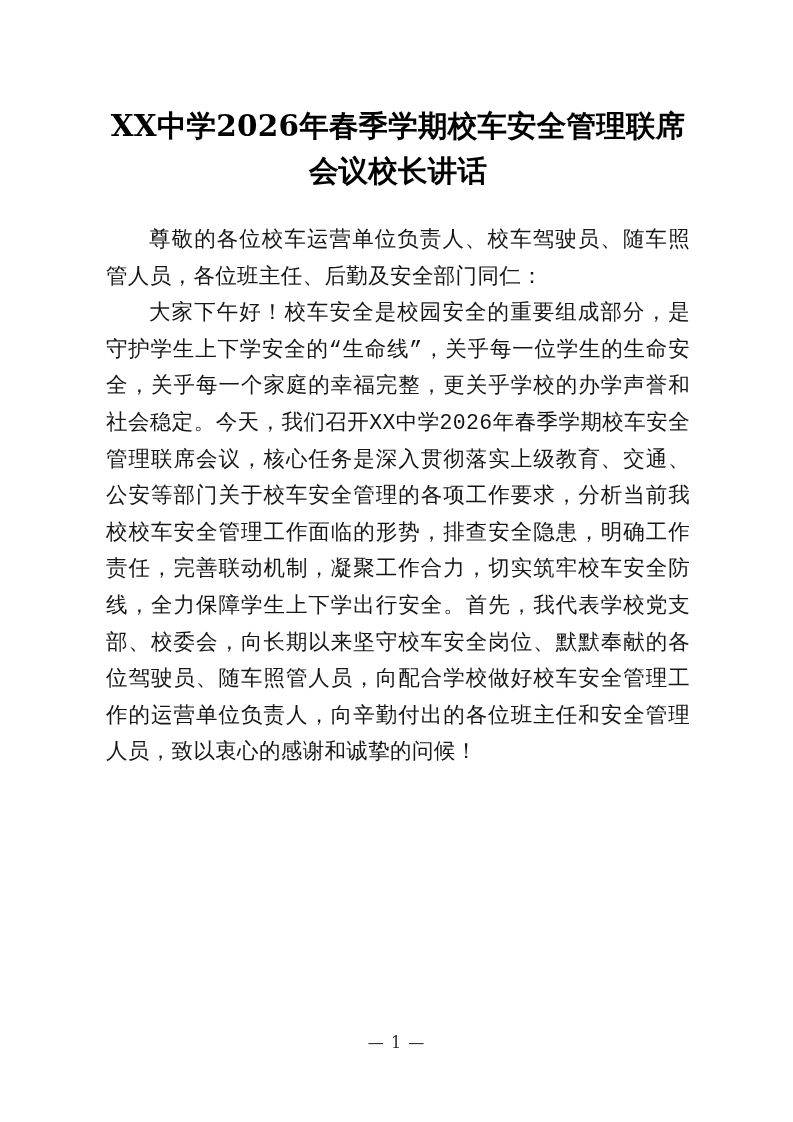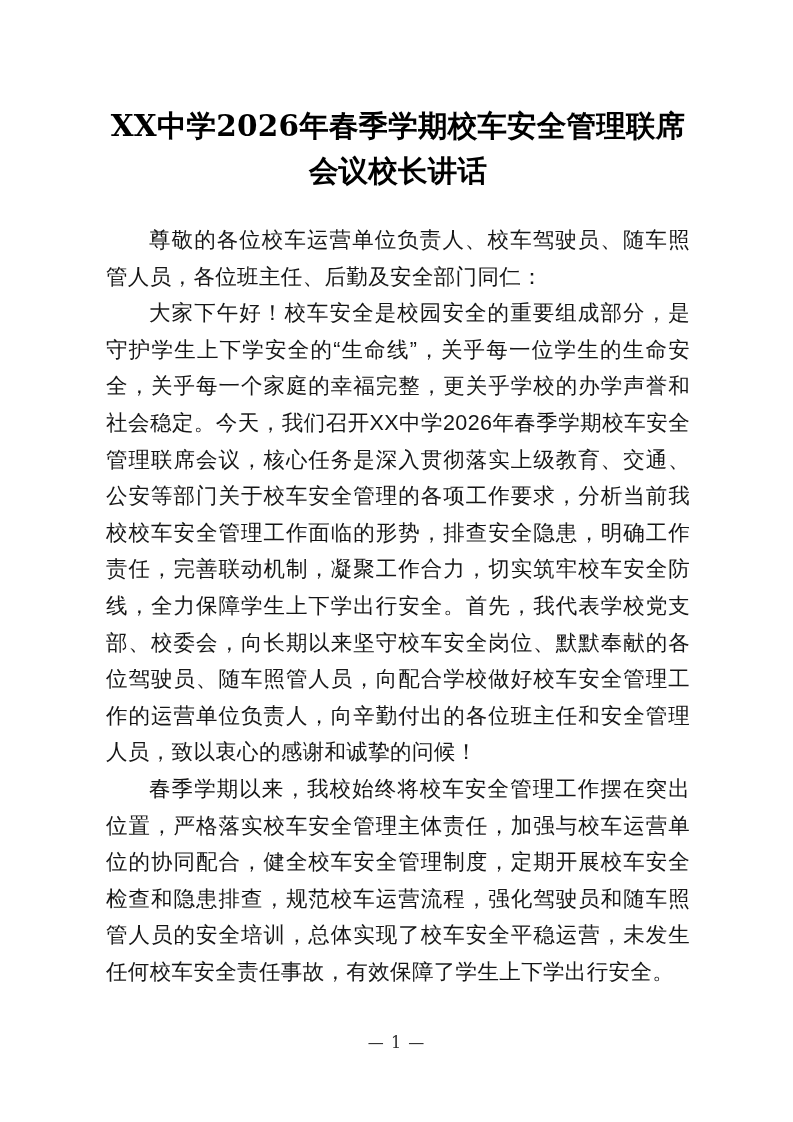--- a/index.html
+++ b/index.html
@@ -46,21 +46,21 @@
     color: #000000;
   }
 
   
   .body-block {
     padding-top: 29px;
   }
 
   .para {
     margin: 0;
-    font-family: Liberation Sans, sans-serif;
+    font-family: Liberation Mono, monospace;
     font-size: 21.5px;
     line-height: 36.6px;
     text-align: justify;
     text-align-last: left;
     text-justify: inter-ideograph;
     text-indent: 43px;
     letter-spacing: 0.35px;
     color: #161616;
     word-break: break-all;
   }
@@ -86,21 +86,20 @@
 
   <div class="content">
 
     <h1 class="doc-title">
       <span>XX中学2026年春季学期校车安全管理联</span><span>席会议校长讲话</span>
     </h1>
 
     <div class="body-block">
       <p class="para">尊敬的各位校车运营单位负责人、校车驾驶员、随车照管人员，各位班主任、后勤及安全部门同仁：</p>
       <p class="para">大家下午好！校车安全是校园安全的重要组成部分，是守护学生上下学安全的“生命线”，关乎每一位学生的生命安全，关乎每一个家庭的幸福完整，更关乎学校的办学声誉和社会稳定。今天，我们召开XX中学2026年春季学期校车安全管理联席会议，核心任务是深入贯彻落实上级教育、交通、公安等部门关于校车安全管理的各项工作要求，分析当前我校校车安全管理工作面临的形势，排查安全隐患，明确工作责任，完善联动机制，凝聚工作合力，切实筑牢校车安全防线，全力保障学生上下学出行安全。首先，我代表学校党支部、校委会，向长期以来坚守校车安全岗位、默默奉献的各位驾驶员、随车照管人员，向配合学校做好校车安全管理工作的运营单位负责人，向辛勤付出的各位班主任和安全管理人员，致以衷心的感谢和诚挚的问候！</p>
-      <p class="para">春季学期以来，我校始终将校车安全管理工作摆在突出位置，严格落实校车安全管理主体责任，加强与校车运营单位的协同配合，健全校车安全管理制度，定期开展校车安全检查和隐患排查，规范校车运营流程，强化驾驶员和随车照管人员的安全培训，总体实现了校车安全平稳运营，未发生任何校车安全责任事故，有效保障了学生上下学出行安全。</p>
     </div>
 
   </div>
 
   <div class="page-footer">
     <span>— 1 —</span>
   </div>
 
 </div>
 

